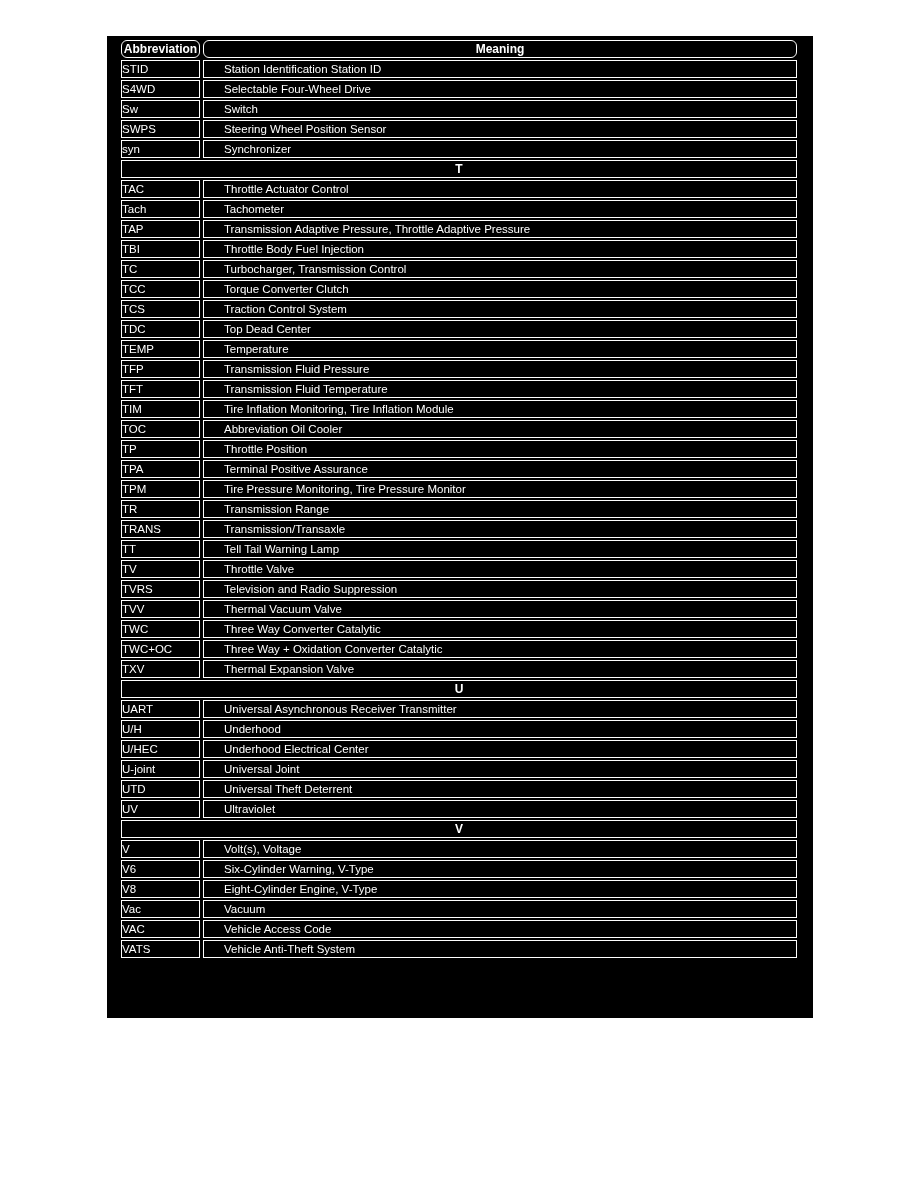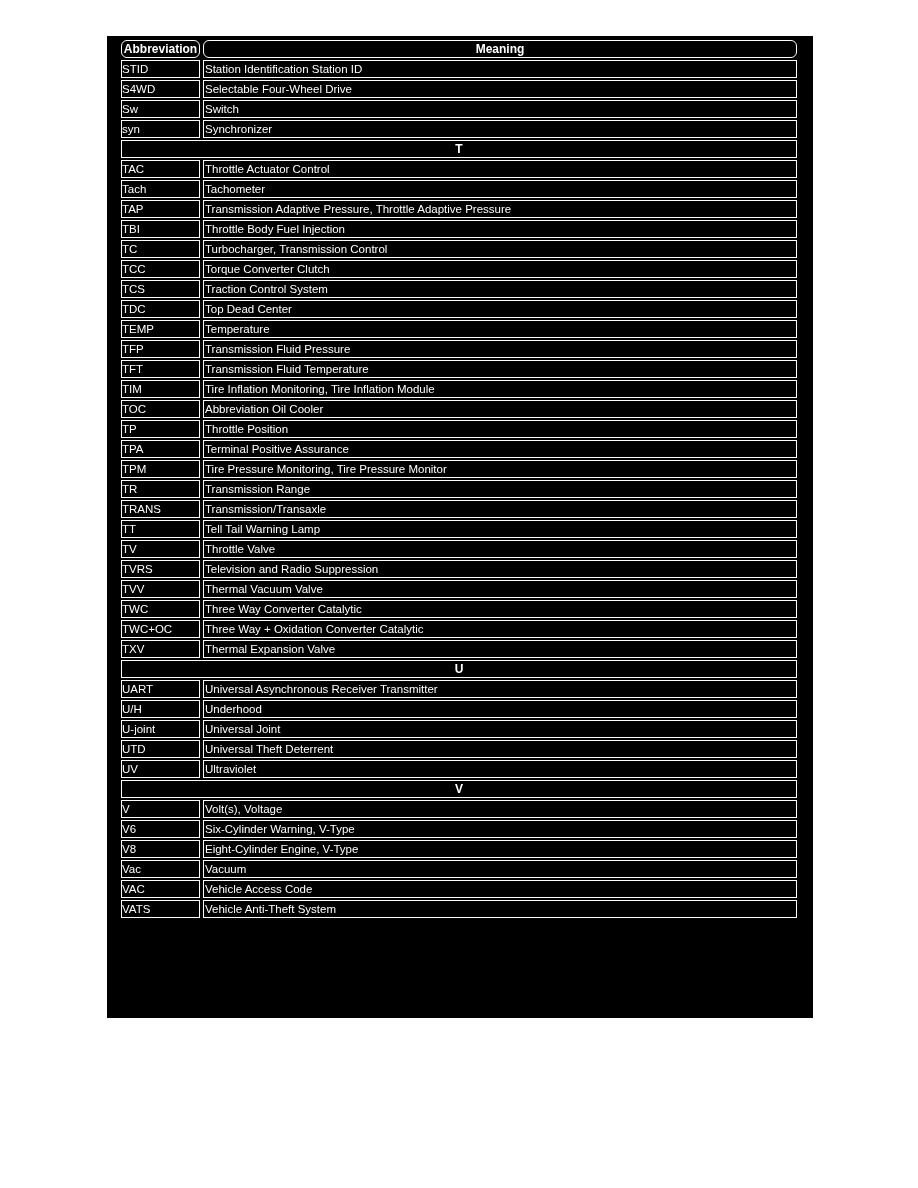--- a/index.html
+++ b/index.html
@@ -34,21 +34,21 @@
     white-space: nowrap;
     vertical-align: middle;
   }
   .abbr-table th {
     font-weight: bold;
     font-size: 12px;
     text-align: center;
     border-radius: 6px;
   }
   td.cell-abbr { text-align: left; }
-  td.cell-meaning { text-align: left; padding-left: 1px; }
+  td.cell-meaning { text-align: left; padding-left: 20px; }
   td.cell-section {
     text-align: center;
     font-weight: bold;
     font-size: 12px;
   }
 </style>
 </head>
 <body>
 
 <div class="table-wrap">
@@ -70,20 +70,24 @@
         </tr>
         <tr>
           <td class="cell-abbr">S4WD</td>
           <td class="cell-meaning">Selectable Four-Wheel Drive</td>
         </tr>
         <tr>
           <td class="cell-abbr">Sw</td>
           <td class="cell-meaning">Switch</td>
         </tr>
         <tr>
+          <td class="cell-abbr">SWPS</td>
+          <td class="cell-meaning">Steering Wheel Position Sensor</td>
+        </tr>
+        <tr>
           <td class="cell-abbr">syn</td>
           <td class="cell-meaning">Synchronizer</td>
         </tr>
         <tr>
           <td colspan="2" class="cell-section">T</td>
         </tr>
         <tr>
           <td class="cell-abbr">TAC</td>
           <td class="cell-meaning">Throttle Actuator Control</td>
         </tr>
@@ -186,20 +190,24 @@
         <tr>
           <td colspan="2" class="cell-section">U</td>
         </tr>
         <tr>
           <td class="cell-abbr">UART</td>
           <td class="cell-meaning">Universal Asynchronous Receiver Transmitter</td>
         </tr>
         <tr>
           <td class="cell-abbr">U/H</td>
           <td class="cell-meaning">Underhood</td>
+        </tr>
+        <tr>
+          <td class="cell-abbr">U/HEC</td>
+          <td class="cell-meaning">Underhood Electrical Center</td>
         </tr>
         <tr>
           <td class="cell-abbr">U-joint</td>
           <td class="cell-meaning">Universal Joint</td>
         </tr>
         <tr>
           <td class="cell-abbr">UTD</td>
           <td class="cell-meaning">Universal Theft Deterrent</td>
         </tr>
         <tr>

